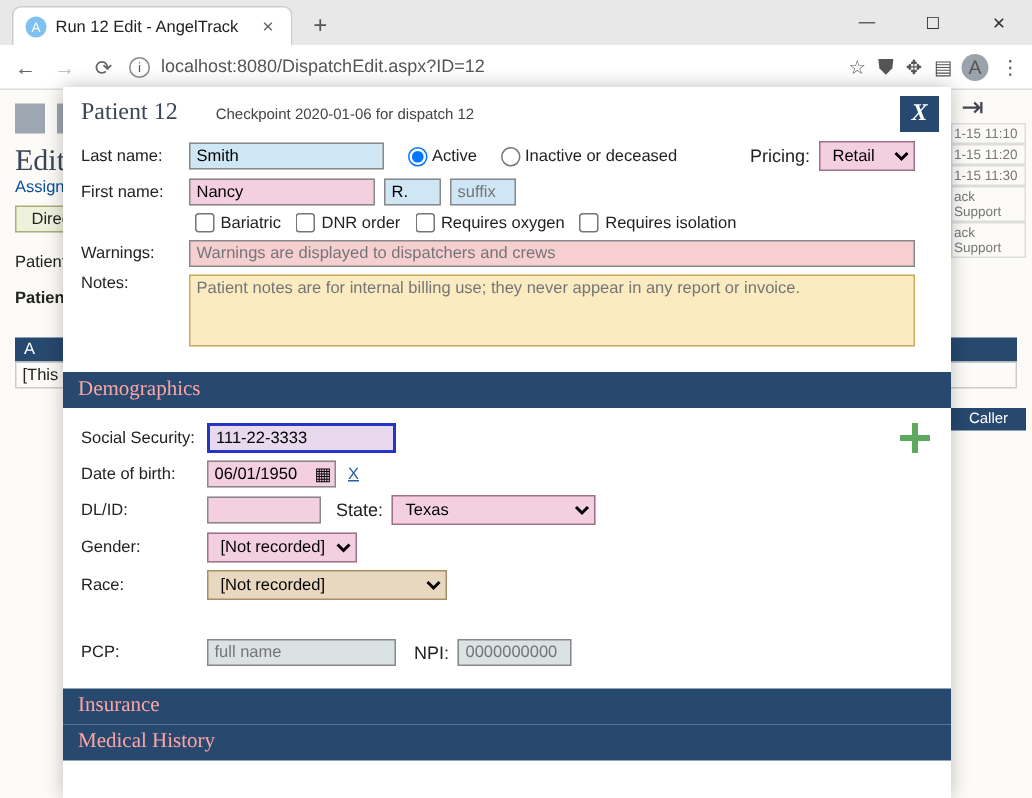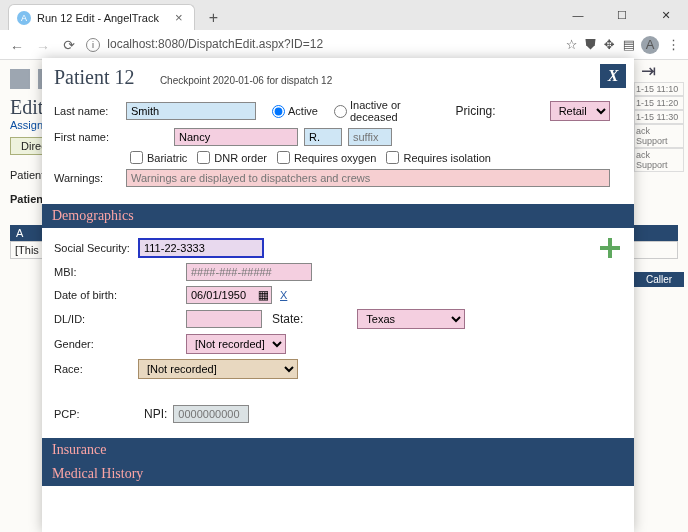--- a/index.html
+++ b/index.html
@@ -28,40 +28,40 @@
 .bg-btn { display: inline-block; background: #eef2dd; border: 1px solid #aab07a; padding: 2px 10px; font-size: 11px; margin-top: 6px; }
 .bg-table-head { background: #27486f; color: #fff; font-size: 11px; padding: 2px 6px; margin-top: 20px; }
 .bg-table-row { border: 1px solid #ccc; font-size: 11px; padding: 2px 4px; }
 .bg-right { position: absolute; top: 60px; right: 4px; width: 50px; }
 .bg-right .rbtn { background: #27486f; color: #fff; font-size: 10px; text-align: center; padding: 2px; margin-bottom: 2px; }
 .bg-right .rline { font-size: 9px; color: #777; border: 1px solid #ddd; padding: 1px; }
 .bg-right .ic { width: 22px; height: 22px; color: #445; font-size: 18px; text-align: right; }
 
 .modal { position: absolute; top: 58px; left: 42px; right: 54px; bottom: 0; background: #fff; z-index: 10; display: flex; flex-direction: column; box-shadow: 0 0 12px rgba(0,0,0,.25); }
 .modal-header { padding: 8px 12px 10px 12px; position: relative; }
-.modal-title { font-family: Georgia, serif; font-size: 20px; color: #3a4656; display: inline; }
+.modal-title { font-family: Georgia, serif; font-size: 16px; color: #3a4656; display: inline; }
 .modal-sub { font-size: 10px; color: #444; margin-left: 22px; }
 .close-x { position: absolute; top: 6px; right: 8px; width: 26px; height: 24px; background: #27486f; color: #fff; font-family: Georgia, serif; font-size: 16px; display: flex; align-items: center; justify-content: center; font-style: italic; font-weight: bold; cursor: pointer; }
 .form-area { padding: 0 24px 12px 12px; }
 .row { display: flex; align-items: center; margin-bottom: 5px; gap: 6px; }
 .lbl { width: 66px; font-size: 11px; color: #222; flex-shrink: 0; }
 input[type=text], textarea, select { font-family: inherit; font-size: 11px; padding: 2px 4px; border: 1px solid #888; }
 .fld-blue { background: #cfe6f5; border-color: #4a7ba0; }
-.fld-pink { background: #f4cfe0; border-color: #a0718a; margin-left: 48px; }
+.fld-pink { background: #f4cfe0; border-color: #a0718a; }
 .fld-tan  { background: #e8d8c0; border-color: #a78d68; }
 .fld-red  { background: #f6cfd1; border-color: #b08888; color: #888; }
 .fld-cream{ background: #fbebc0; border-color: #caa860; color: #888; }
 .fld-purple { background: #e8d9ee; border-color: #a793b3; }
 .fld-gray { background: #dbe2e4; border-color: #9aa; color: #888; }
 .w1 { width: 130px; }
 .w2 { width: 124px; }
 .w3 { width: 38px; }
 .w4 { width: 44px; }
 .w6 { width: 76px; }
-.w7 { width: 108px; }
+.w7 { width: 136px; }
 .w8 { width: 126px; }
 .w9 { width: 160px; }
 .w10 { width: 64px; }
 .w11 { width: 76px; }
 .radiogrp { display: flex; align-items: center; gap: 3px; font-size: 11px; margin-left: 10px; }
 .chkgrp { display: flex; align-items: center; gap: 4px; font-size: 11px; margin-left: 4px; }
 .section-bar { background: #27486f; color: #fca5a5; font-family: Georgia, serif; font-size: 14px; padding: 4px 10px; }
 .sec-body { padding: 10px 12px; position: relative; }
 .goicon { position: absolute; right: 14px; top: 10px; width: 20px; height: 20px; }
 .goicon::before, .goicon::after { content: ""; position: absolute; background: #8aaed0; }
@@ -180,32 +180,32 @@
         </span>
       <span class="chkgrp">
           <input type="checkbox" style="">
           <span>Requires isolation</span>
         </span>
     </div>
     <div class="row">
       <span class="lbl">Warnings:</span>
       <input type="text" class="fld-red" style="flex: 1 1 0%;" placeholder="Warnings are displayed to dispatchers and crews">
     </div>
+    <div class="row" style="align-items:flex-start">
+      <span class="lbl">Notes:</span>
+      <textarea class="fld-cream" style="flex: 1 1 0%; height: 48px;" placeholder="Patient notes are for internal billing use; they never appear in any report or invoice."></textarea>
+    </div>
   </div>
 
   <div class="section-bar">Demographics</div>
   <div class="sec-body">
     <div class="goicon"></div>
     <div class="row">
       <span class="lbl" style="width:78px">Social Security:</span>
       <input type="text" class="fld-purple w8 ssn-focus" value="111-22-3333" style="">
-    </div>
-    <div class="row">
-      <span class="lbl" style="width:78px">MBI:</span>
-      <input type="text" class="fld-pink w8" placeholder="####-###-#####" style="">
     </div>
     <div class="row">
       <span class="lbl" style="width:78px">Date of birth:</span>
       <span class="date-wrap">
         <input type="text" class="fld-pink" style="width: 86px;" value="06/01/1950">
         <span class="date-cal">▦</span>
       </span>
       <span class="clr-x">X</span>
     </div>
     <div class="row">
@@ -217,20 +217,21 @@
     <div class="row">
       <span class="lbl" style="width:78px">Gender:</span>
       <select class="fld-pink" style="width:100px"><option>[Not recorded]</option></select>
     </div>
     <div class="row">
       <span class="lbl" style="width:78px">Race:</span>
       <select class="fld-tan w9"><option>[Not recorded]</option></select>
     </div>
     <div class="row" style="margin-top:26px">
       <span class="lbl" style="width:78px">PCP:</span>
+      <input type="text" class="fld-gray w8" placeholder="full name" style="">
       <span style="margin-left:6px">NPI:</span>
       <input type="text" class="fld-gray w11" placeholder="0000000000" style="">
     </div>
   </div>
 
   <div class="section-bar">Insurance</div>
   <div class="section-bar">Medical History</div>
 
 </div>
 

